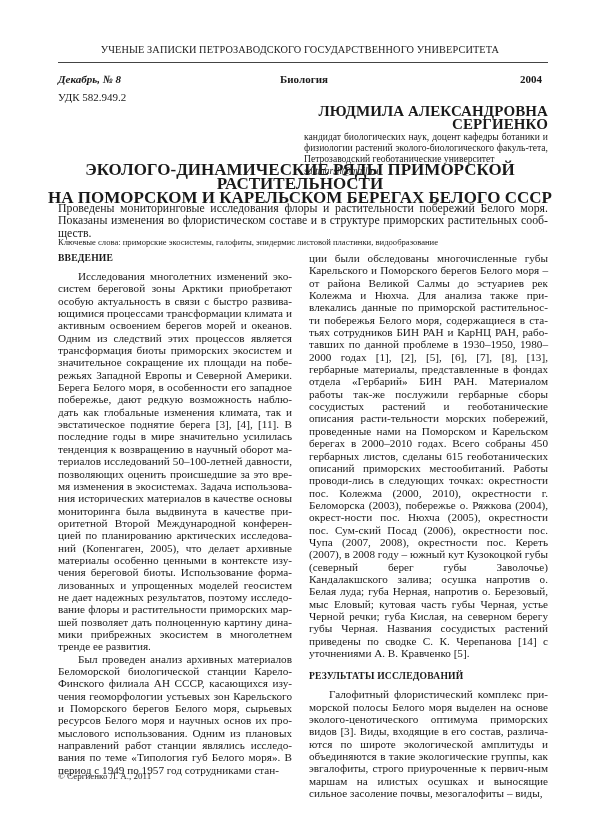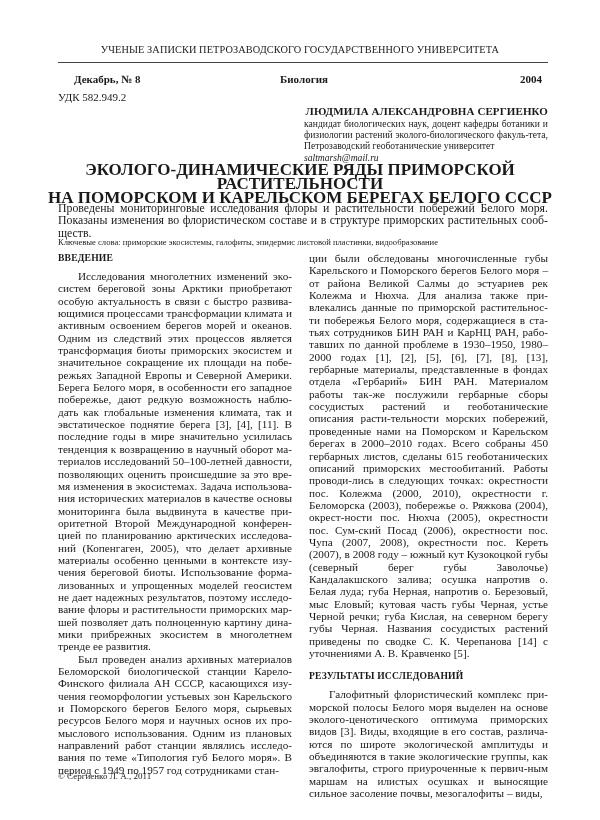--- a/index.html
+++ b/index.html
@@ -21,37 +21,37 @@
     }
     .header-rule {
       left: 58px; width: 490px; top: 62px;
       height: 0; border-top: 1px solid #444;
     }
     .issue-row {
       left: 58px; width: 490px; top: 73px;
       font-size: 11px; font-weight: bold;
       height: 14px;
     }
-    .issue-row .issue { position: absolute; left: 16px; }
+    .issue-row .issue { position: absolute; left: 0; font-style: italic; }
     .issue-row .section { position: absolute; left: 222px; }
     .issue-row .year { position: absolute; right: 6px; }
 
     .udk {
       left: 58px; top: 91px;
       font-size: 11px;
     }
 
     .author-block {
       left: 304px; width: 244px; top: 105px;
       font-size: 9.6px; line-height: 11.2px;
     }
     .author-name {
       text-align: right;
       font-weight: bold;
-      font-size: 11px;
+      font-size: 15px;
       line-height: 13px;
       letter-spacing: 0.1px;
     }
     .author-info { text-align: justify; }
     .author-email { font-style: italic; }
 
     .article-title {
       left: 0; width: 600px; top: 163px;
       text-align: center;
       font-weight: bold;

